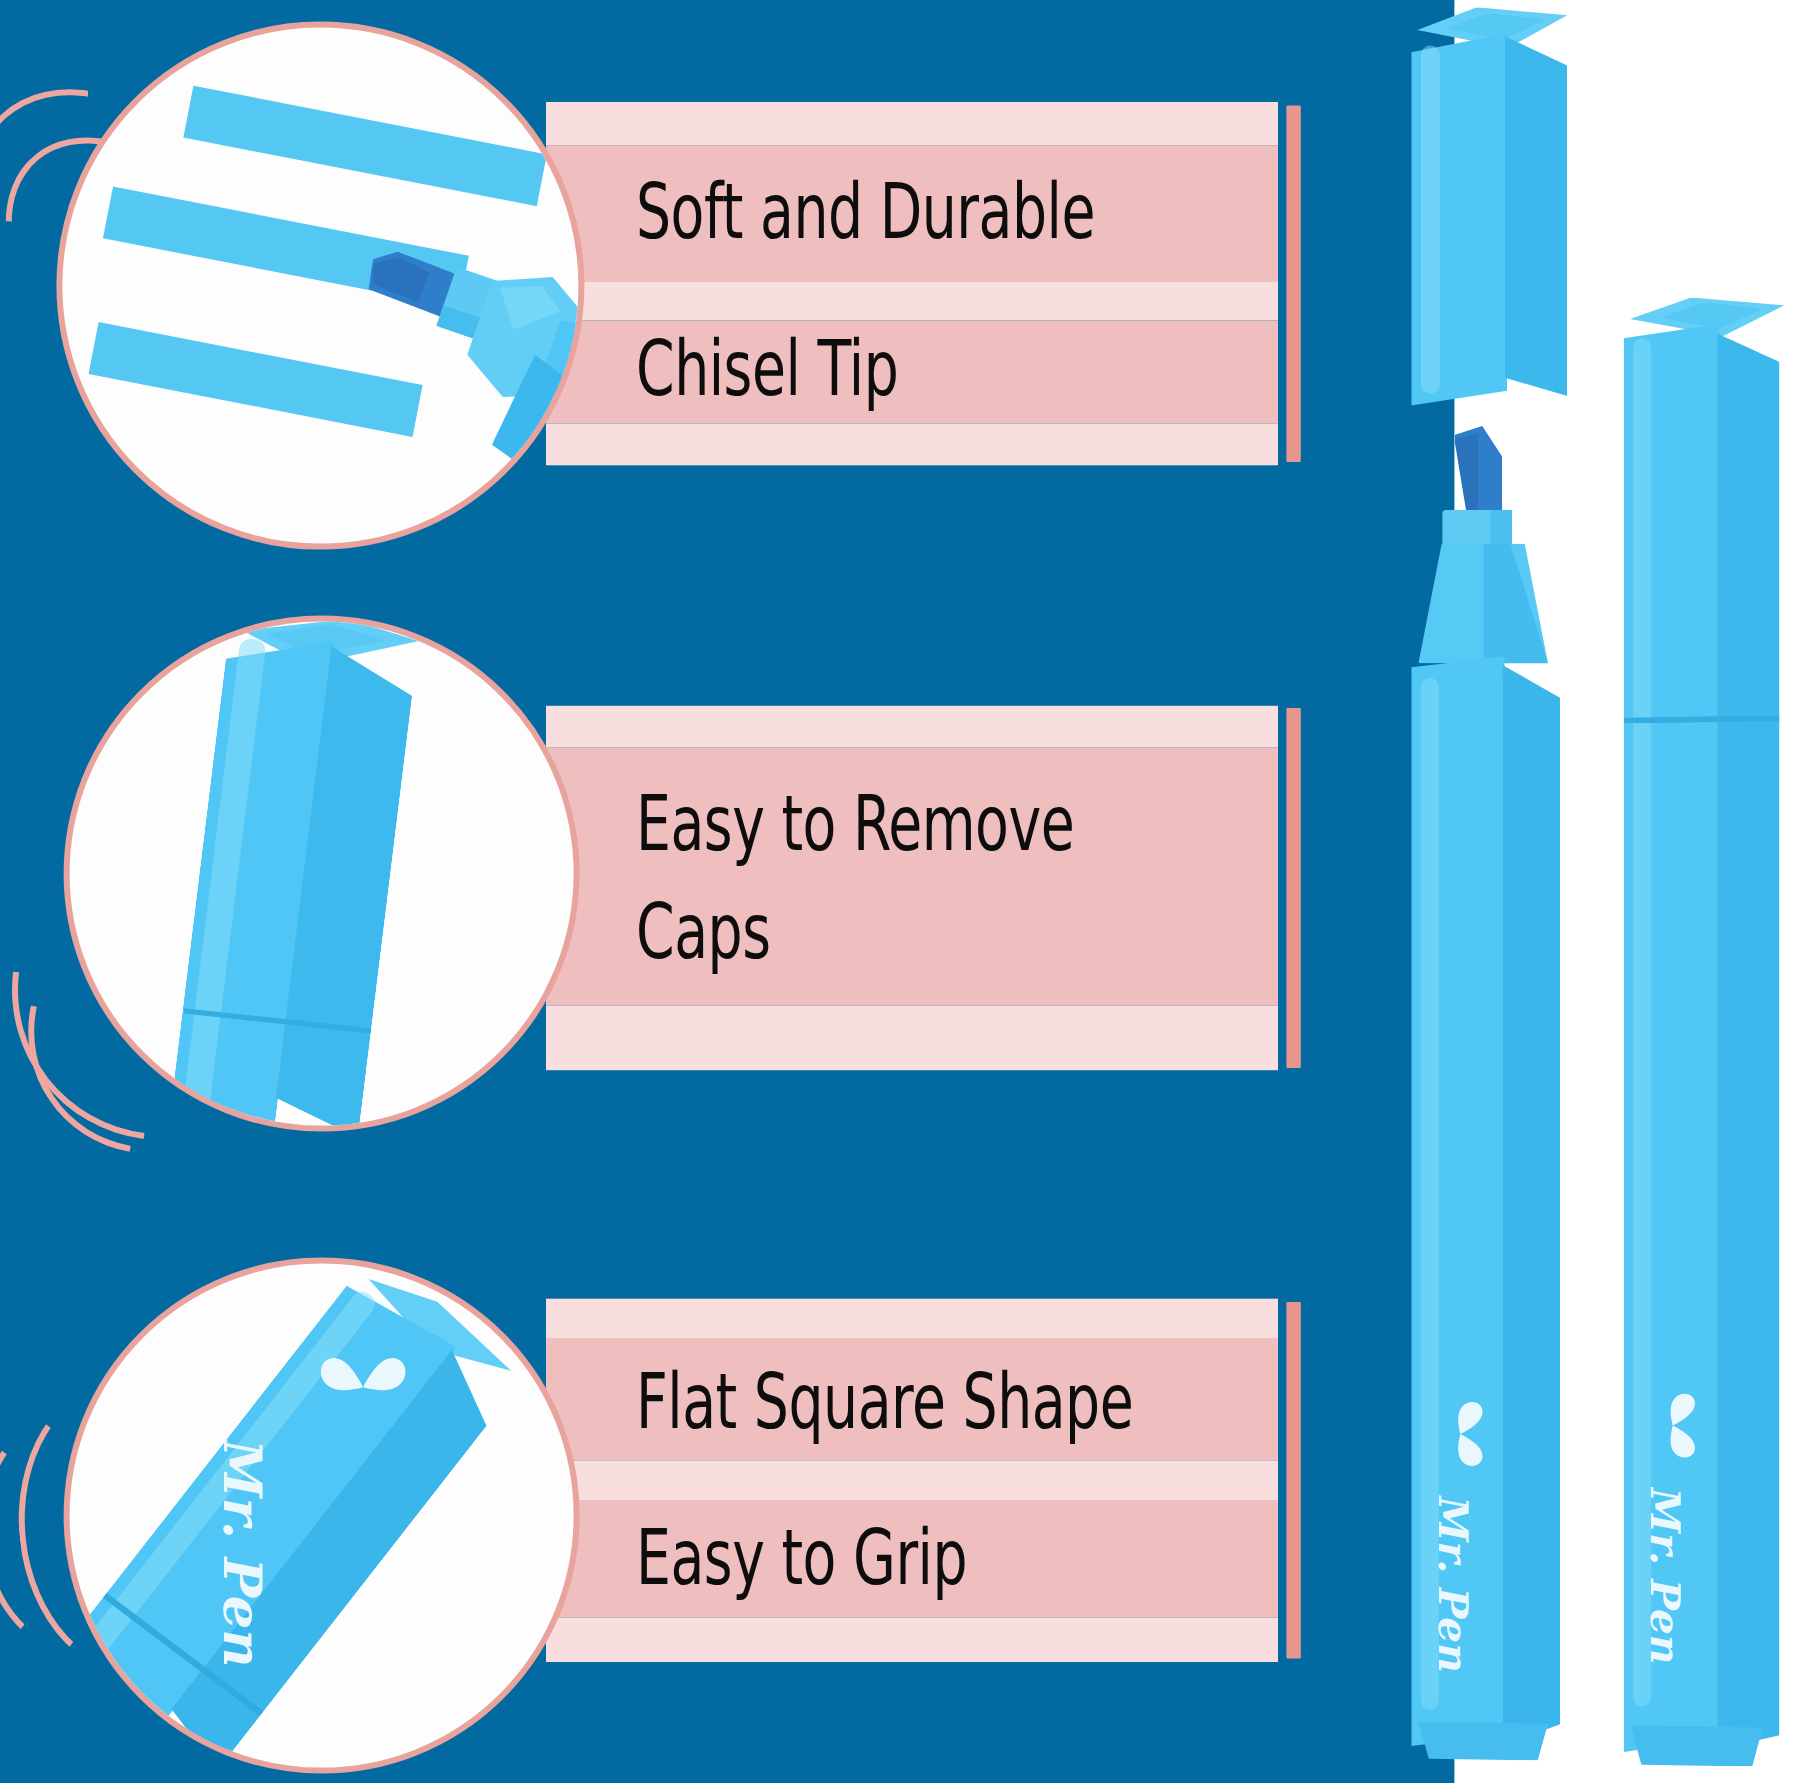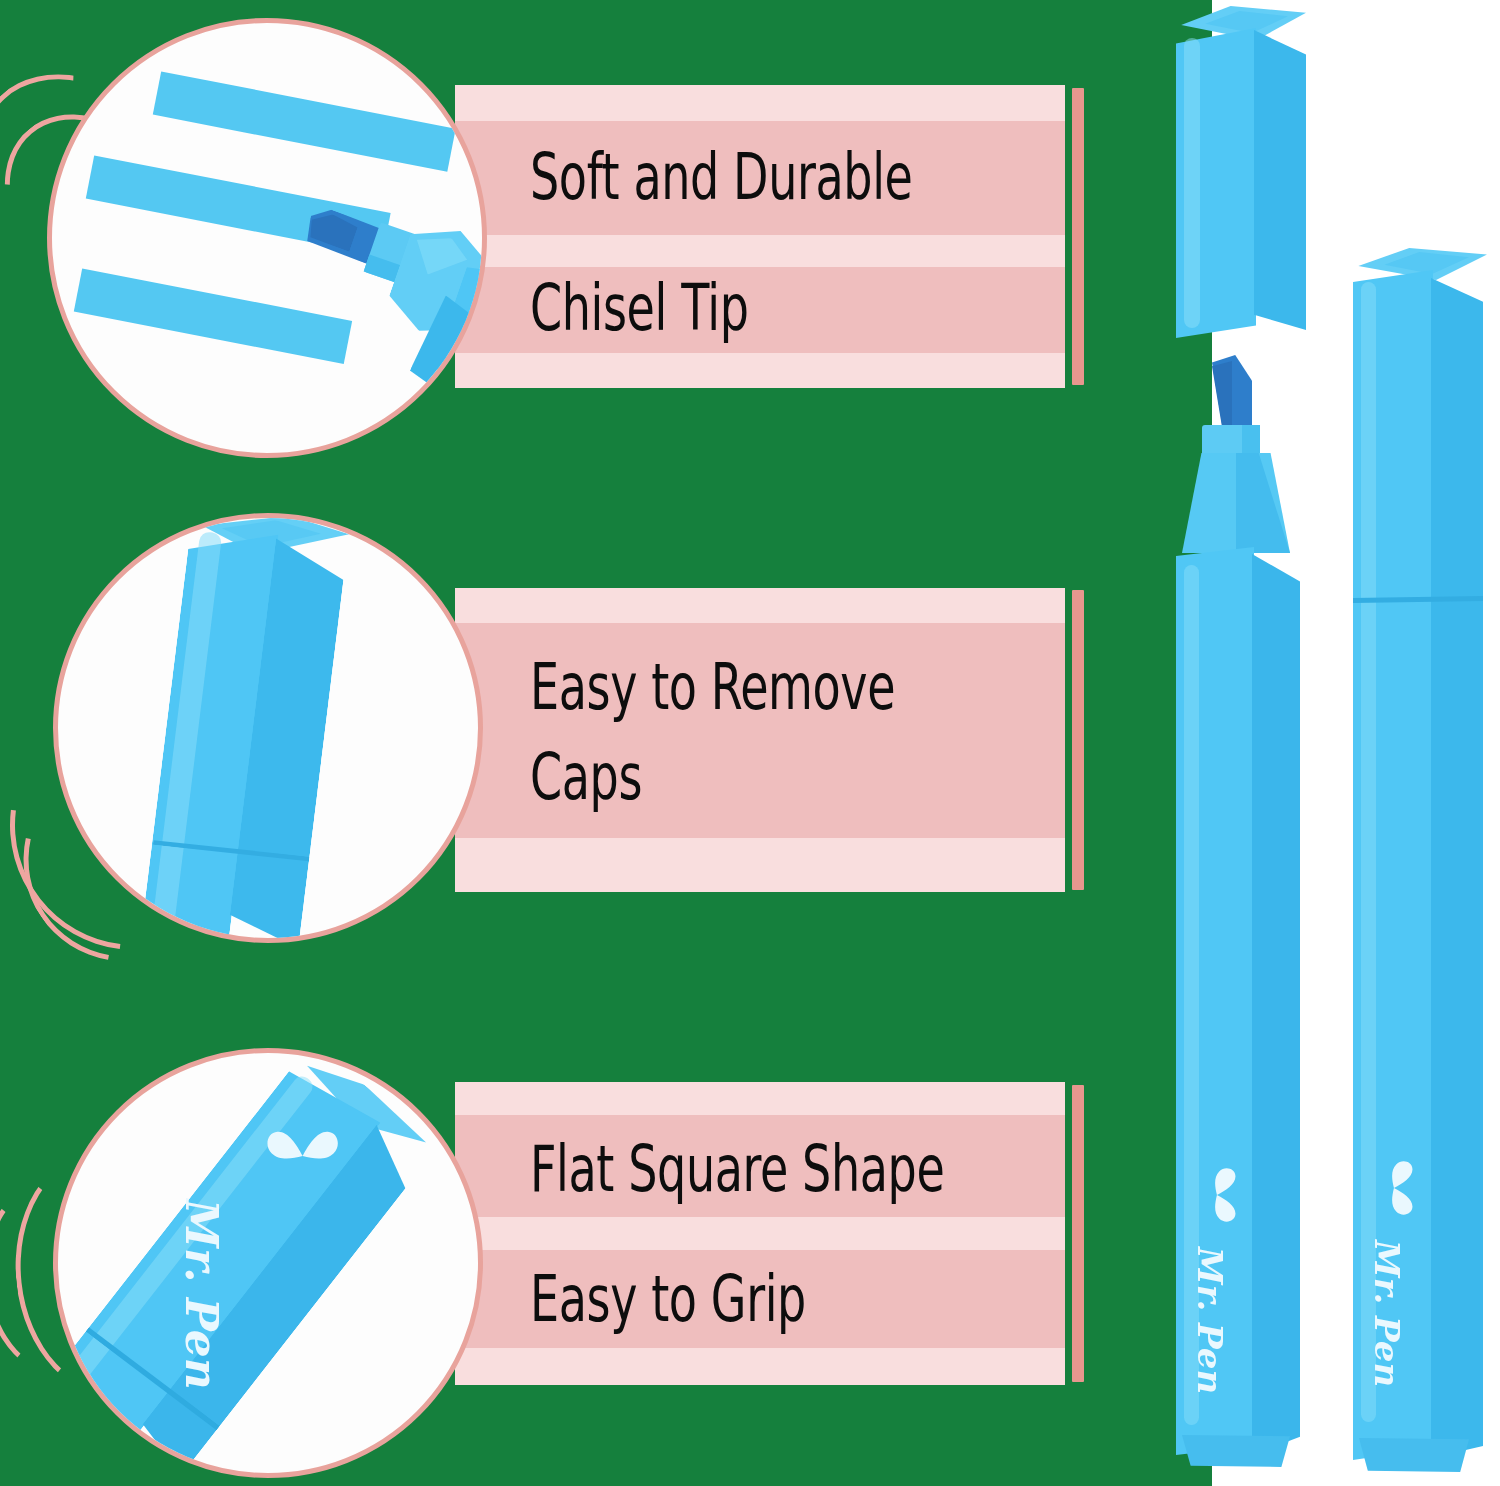--- a/index.html
+++ b/index.html
@@ -2,21 +2,21 @@
 <html><head>
 <meta charset="utf-8">
 <style>
   * { margin:0; padding:0; box-sizing:border-box; }
   html, body {
     width:1500px; height:1486px;
     background:#ffffff;
     font-family:"Liberation Sans", sans-serif;
     overflow:hidden;
   }
-  #stage { position:relative; width:1212px; height:1486px; background:#15803d;text-align:center; }
+  #stage { position:relative; width:1212px; height:1486px; background:#0369a1;text-align:center; }
 
   
   .banner { position:absolute; overflow:hidden; }
   .band { position:absolute; left:0; width:100%; }
   .band.light { background:#F9DEDE; }
   .band.dark  { background:#EFBEBE; }
   .banner-text {
     position:absolute;
     color:#0d0d0d;
     font-family:"Liberation Sans Narrow","DejaVu Sans Condensed","Liberation Sans", sans-serif;

